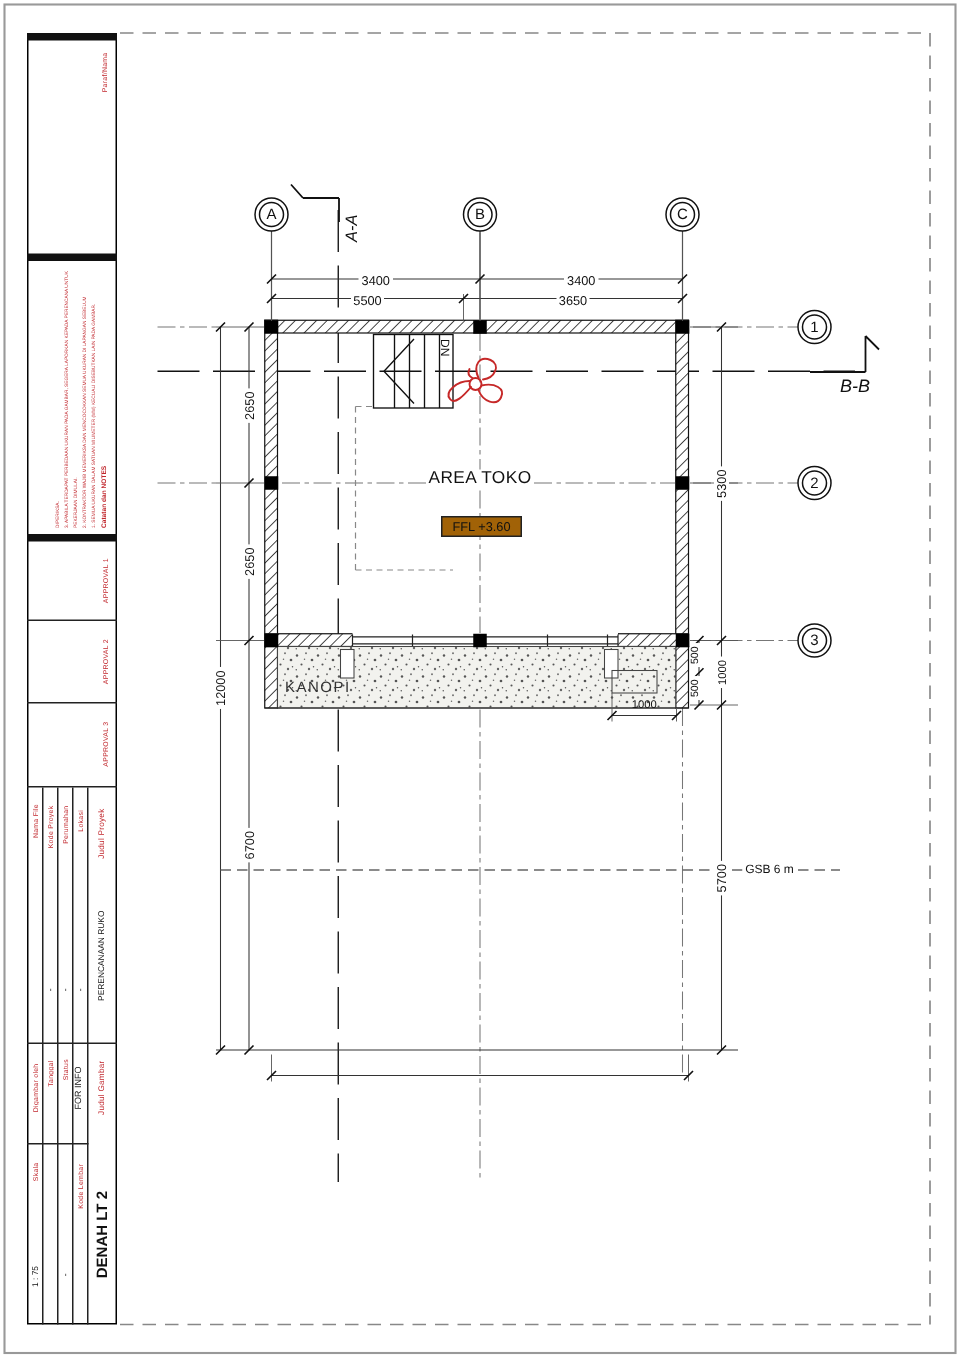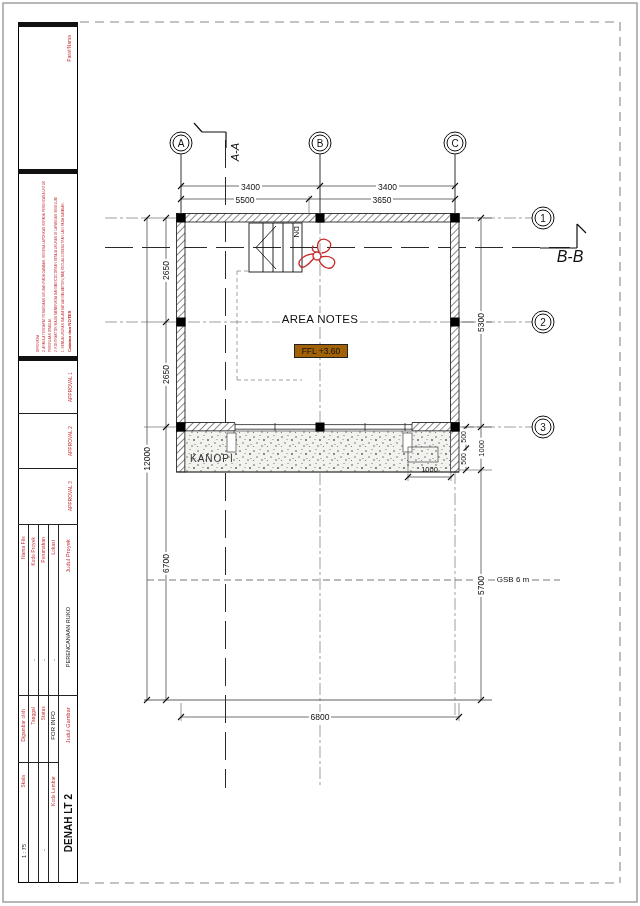--- a/index.html
+++ b/index.html
@@ -171,21 +171,21 @@
   <div class="hbox" style="left:532px;top:311px;width:22px;height:22px;font-size:10px">
       <span>2</span>
     </div>
   <div class="hbox" style="left:532px;top:416px;width:22px;height:22px;font-size:10px">
       <span>3</span>
     </div>
 
   <div class="vbox" style="left:228px;top:133px;width:14px;height:38px">
       <span class="v" style="font-size:11px;font-style:italic">A-A</span>
     </div>
-  <div class="hbox" style="left:552px;top:250px;width:36px;height:14px;font-size:16px;font-style:italic">
+  <div class="hbox" style="left:552px;top:250px;width:36px;height:14px;font-size:12px;font-style:italic">
       <span>B-B</span>
     </div>
 
   <div class="hbox" style="left:181px;top:181px;width:139px;height:11px">
       <span class="dimtxt">3400</span>
     </div>
   <div class="hbox" style="left:320px;top:181px;width:135px;height:11px">
       <span class="dimtxt">3400</span>
     </div>
   <div class="hbox" style="left:181px;top:194px;width:128px;height:11px">
@@ -220,30 +220,27 @@
   <div class="vbox" style="left:458px;top:446px;width:10px;height:26px">
       <span class="v vdimtxt" style="font-size:7px">500</span>
     </div>
   <div class="vbox" style="left:475px;top:470px;width:12px;height:230px">
       <span class="v vdimtxt">5700</span>
     </div>
 
   <div class="hbox" style="left:408px;top:464px;width:43px;height:10px;font-size:7.5px">
       <span>1000</span>
     </div>
-  <div class="hbox" style="left:181px;top:711px;width:278px;height:11px">
-      <span class="dimtxt">6800</span>
-    </div>
 
   <div class="hbox" style="left:485px;top:574px;width:56px;height:11px">
       <span class="dimtxt" style="font-size:8px">GSB 6 m</span>
     </div>
 
   <div class="hbox" style="left:280px;top:312px;width:80px;height:14px;font-size:11.5px;letter-spacing:.3px">
-      <span style="background:#fff;padding:0 2px">AREA NOTES</span>
+      <span style="background:#fff;padding:0 2px">AREA TOKO</span>
     </div>
   <div class="hbox" style="left:294px;top:344px;width:54px;height:14px;border:1px solid #222;background:#a16207;font-size:8.5px">
       <span>FFL +3.60</span>
     </div>
 
   <div class="abs" style="left:190px;top:453px;font-size:10px;letter-spacing:1px;color:#333">KANOPI</div>
   <div class="abs vcw" style="left:292px;top:226px;font-size:8px">DN</div>
 
   <div class="abs" style="left:18px;top:22px;width:60px;height:861px;border:1.2px solid #000"></div>
   <div class="bar" style="left:18px;top:22px;width:60px;height:5px"></div>

